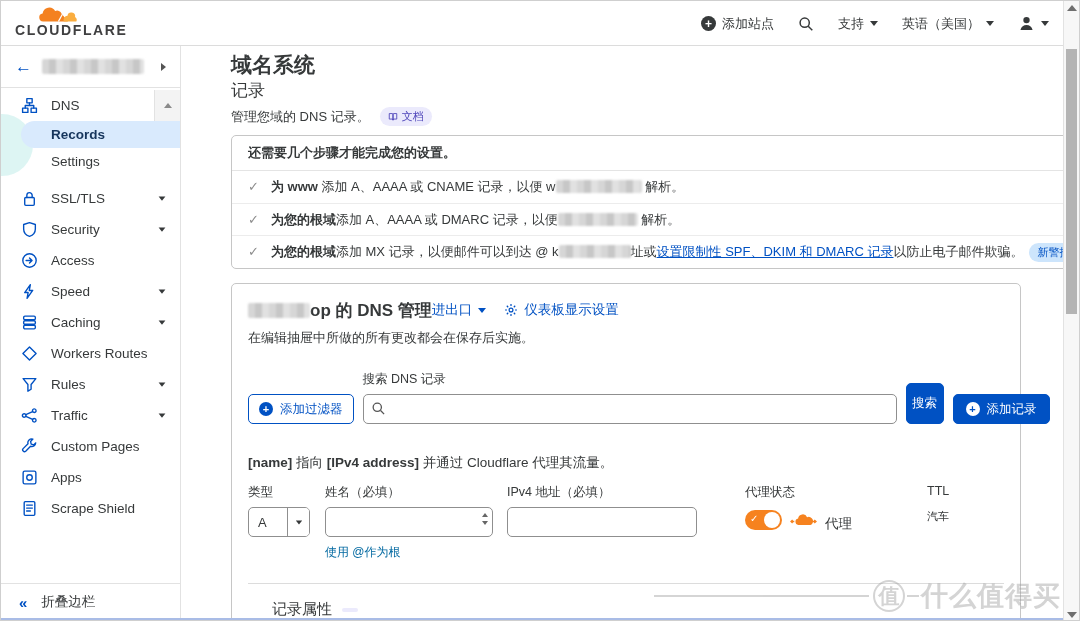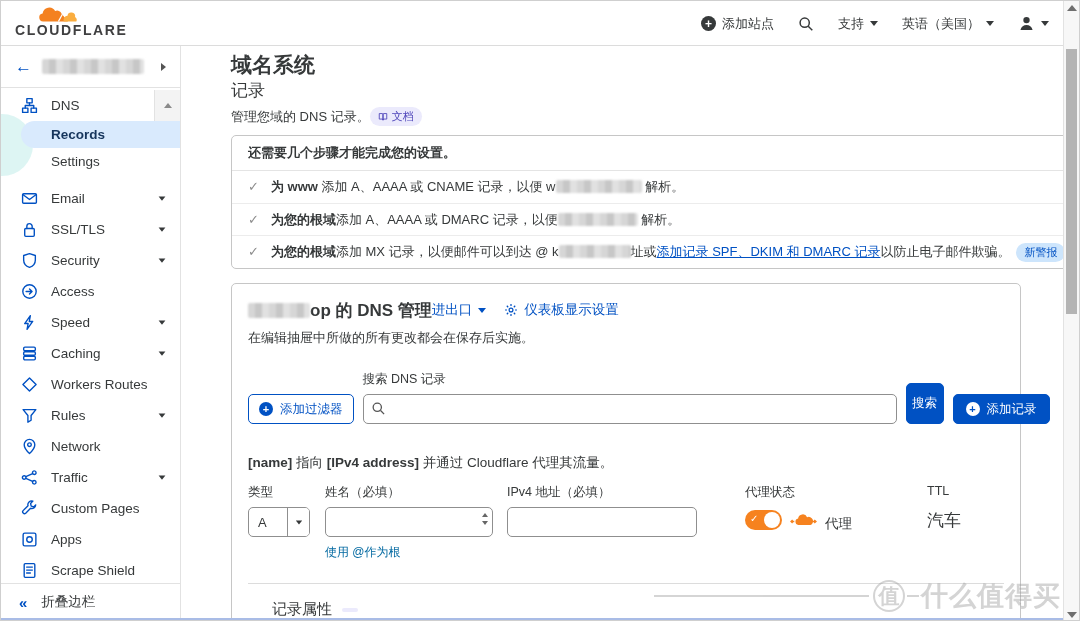--- a/index.html
+++ b/index.html
@@ -47,21 +47,21 @@
   .accordion-box { position:absolute; right:0; top:0; width:26px; height:31px; background:#f3f3f3; border-left:1px solid #e2e2e2; display:flex; align-items:center; justify-content:center; }
   .nav-child { display:flex; align-items:center; height:27px; padding-left:50px; font-size:13.5px; cursor:pointer; color:#36393a; }
   .nav-child.selected { background:#d9eafd; border-radius:16px 0 0 16px; margin-left:20px; padding-left:30px; font-weight:bold; color:#16355c; }
   .nav-gap { height:8px; }
   .collapse-row { position:absolute; bottom:0; left:0; right:0; height:37px; border-top:1px solid #e2e2e2; display:flex; align-items:center; padding:0 14px 0 18px; gap:14px; cursor:pointer; font-size:13.5px; }
   .collapse-chev { color:#0051c3; font-size:15px; font-weight:bold; }
   
   .main { position:absolute; top:45px; left:181px; right:16px; bottom:0; background:#fff; overflow:hidden; padding:8px 0 0 49px; }
   .page-title { font-size:21px; font-weight:bold; color:#36393a; line-height:1.05; }
   .page-subtitle { font-size:17px; margin-top:3px; color:#36393a; }
-  .desc-row { display:flex; align-items:center; margin-top:5px; font-size:13px; }
+  .desc-row { display:flex; align-items:center; gap:10px; margin-top:5px; font-size:13px; }
   .badge-docs { display:inline-flex; align-items:center; gap:4px; background:#ebeafc; color:#4f46ba; font-size:11px; padding:2px 8px; border-radius:10px; cursor:pointer; }
   .badge-docs svg { width:10px; height:10px; }
   
   .setup-box { width:930px; margin-top:9px; border:1px solid #c6c6c6; border-radius:5px; background:#fff; }
   .setup-head { display:flex; align-items:center; justify-content:space-between; padding:8px 16px; border-bottom:1px solid #e4e4e4; }
   .setup-title { font-weight:bold; font-size:13px; }
   .link { color:#0051c3; text-decoration:underline; cursor:pointer; }
   .step-row { display:flex; align-items:center; gap:12px; padding:6px 16px; border-bottom:1px solid #ececec; font-size:13px; line-height:1.5; }
   .step-row:last-child { border-bottom:none; }
   .check { color:#8c8c8c; font-size:13px; flex:none; }
@@ -102,21 +102,21 @@
   .spin-up { width:0;height:0;border-left:3.5px solid transparent;border-right:3.5px solid transparent;border-bottom:4.5px solid #666; cursor:pointer; }
   .spin-down { width:0;height:0;border-left:3.5px solid transparent;border-right:3.5px solid transparent;border-top:4.5px solid #666; cursor:pointer; }
   .f-help { font-size:12px; margin-top:7px; color:#0369a1; }
   .f-col-ip { width:190px; margin-right:48px; }
   .f-col-proxy { width:142px; margin-right:40px; }
   .proxy-ctrl { display:flex; align-items:center; gap:8px; margin-top:5px; }
   .toggle { position:relative; width:37px; height:20px; background:#f6821f; border-radius:10px; cursor:pointer; flex:none; }
   .toggle .knob { position:absolute; right:2px; top:2px; width:16px; height:16px; background:#fff; border-radius:50%; }
   .toggle .tick { position:absolute; left:5px; top:3px; color:#fff; font-size:10px; }
   .proxy-text { font-size:13.5px;margin-top:8px; }
-  .ttl-val { font-size:17px; margin-top:11px; }
+  .ttl-val { font-size:11px; margin-top:11px; }
   .card-divider { border:none; border-top:1px solid #dcdcdc; margin-top:22px; }
   .attrs { margin-left:24px; margin-top:16px; }
   .attrs-title-row { display:flex; align-items:center; gap:10px; }
   .attrs-title { font-size:15px; color:#36393a; }
   
   .watermark { position:absolute; right:18px; bottom:6px; display:flex; align-items:center; color:#9a9a9a; opacity:.42; z-index:8; }
   .wm-line { width:215px; height:2px; background:#9a9a9a; margin-right:4px; }
   .wm-circle { width:32px; height:32px; border:2.5px solid #9a9a9a; border-radius:50%; display:flex; align-items:center; justify-content:center; font-size:21px; font-weight:bold; flex:none; }
   .wm-dash { width:12px; height:2.5px; background:#9a9a9a; margin:0 2px; }
   .wm-text { font-size:27px; font-weight:bold; letter-spacing:1px; white-space:nowrap; }
@@ -186,28 +186,20 @@
       </div>
       <div class="nav-child selected">
         <span>Records</span>
       </div>
       <div class="nav-child">
         <span>Settings</span>
       </div>
       <div class="nav-gap"></div>
       <div class="nav-item">
         <svg class="nav-icon" viewBox="0 0 16 16">
-            <rect x="1.5" y="3.5" width="13" height="9" rx="1"></rect>
-            <path d="M2 4.5l6 4.5 6-4.5"></path>
-          </svg>
-        <span>Email</span>
-        <span class="caret-down cd"></span>
-      </div>
-      <div class="nav-item">
-        <svg class="nav-icon" viewBox="0 0 16 16">
             <rect x="3.5" y="7" width="9" height="7.5" rx="1"></rect>
             <path d="M5.5 7V5a2.5 2.5 0 0 1 5 0v2"></path>
           </svg>
         <span>SSL/TLS</span>
         <span class="caret-down cd"></span>
       </div>
       <div class="nav-item">
         <svg class="nav-icon" viewBox="0 0 16 16">
             <path d="M8 1.5l5.5 1.8v4.2c0 3.4-2.3 5.9-5.5 7-3.2-1.1-5.5-3.6-5.5-7V3.3z"></path>
           </svg>
@@ -242,27 +234,20 @@
             <path d="M8 1.8L14.2 8 8 14.2 1.8 8z"></path>
           </svg>
         <span>Workers Routes</span>
       </div>
       <div class="nav-item">
         <svg class="nav-icon" viewBox="0 0 16 16">
             <path d="M2 2.5h12L9.5 8v4.5l-3 1.8V8z"></path>
           </svg>
         <span>Rules</span>
         <span class="caret-down cd"></span>
-      </div>
-      <div class="nav-item">
-        <svg class="nav-icon" viewBox="0 0 16 16">
-            <path d="M8 14.5S3 10 3 6.3A5 5 0 0 1 13 6.3C13 10 8 14.5 8 14.5z"></path>
-            <circle cx="8" cy="6.3" r="1.7"></circle>
-          </svg>
-        <span>Network</span>
       </div>
       <div class="nav-item">
         <svg class="nav-icon" viewBox="0 0 16 16">
             <circle cx="3" cy="8" r="1.7"></circle>
             <circle cx="12.5" cy="3.5" r="1.7"></circle>
             <circle cx="12.5" cy="12.5" r="1.7"></circle>
             <path d="M4.6 7.2l6.3-2.9M4.6 8.8l6.3 2.9"></path>
           </svg>
         <span>Traffic</span>
         <span class="caret-down cd"></span>
@@ -320,21 +305,21 @@
       </div>
       <div class="step-row">
         <span class="check">✓</span>
         <span>
           <b>为您的根域</b><span>添加 A、AAAA 或 DMARC 记录，以便</span><span class="inline-blur" style="width:80px"></span> <span>解析。</span>
         </span>
       </div>
       <div class="step-row">
         <span class="check">✓</span>
         <span>
-          <b>为您的根域</b><span>添加 MX 记录，以便邮件可以到达 @ k</span><span class="inline-blur" style="width:72px"></span><span>址或</span><span class="link">添加记录 SPF、DKIM 和 DMARC 记录</span><span>以防止电子邮件欺骗。</span><span class="badge-alert">新警报</span>
+          <b>为您的根域</b><span>添加 MX 记录，以便邮件可以到达 @ k</span><span class="inline-blur" style="width:72px"></span><span>址或</span><span class="link">设置限制性 SPF、DKIM 和 DMARC 记录</span><span>以防止电子邮件欺骗。</span><span class="badge-alert">新警报</span>
         </span>
       </div>
     </div>
 
     <div class="dns-card">
       <div class="card-title-row">
         <div class="card-title">
           <span class="inline-blur" style="width:62px;height:15px"></span><b>op 的 DNS 管理</b>
         </div>
         <div class="card-links">

